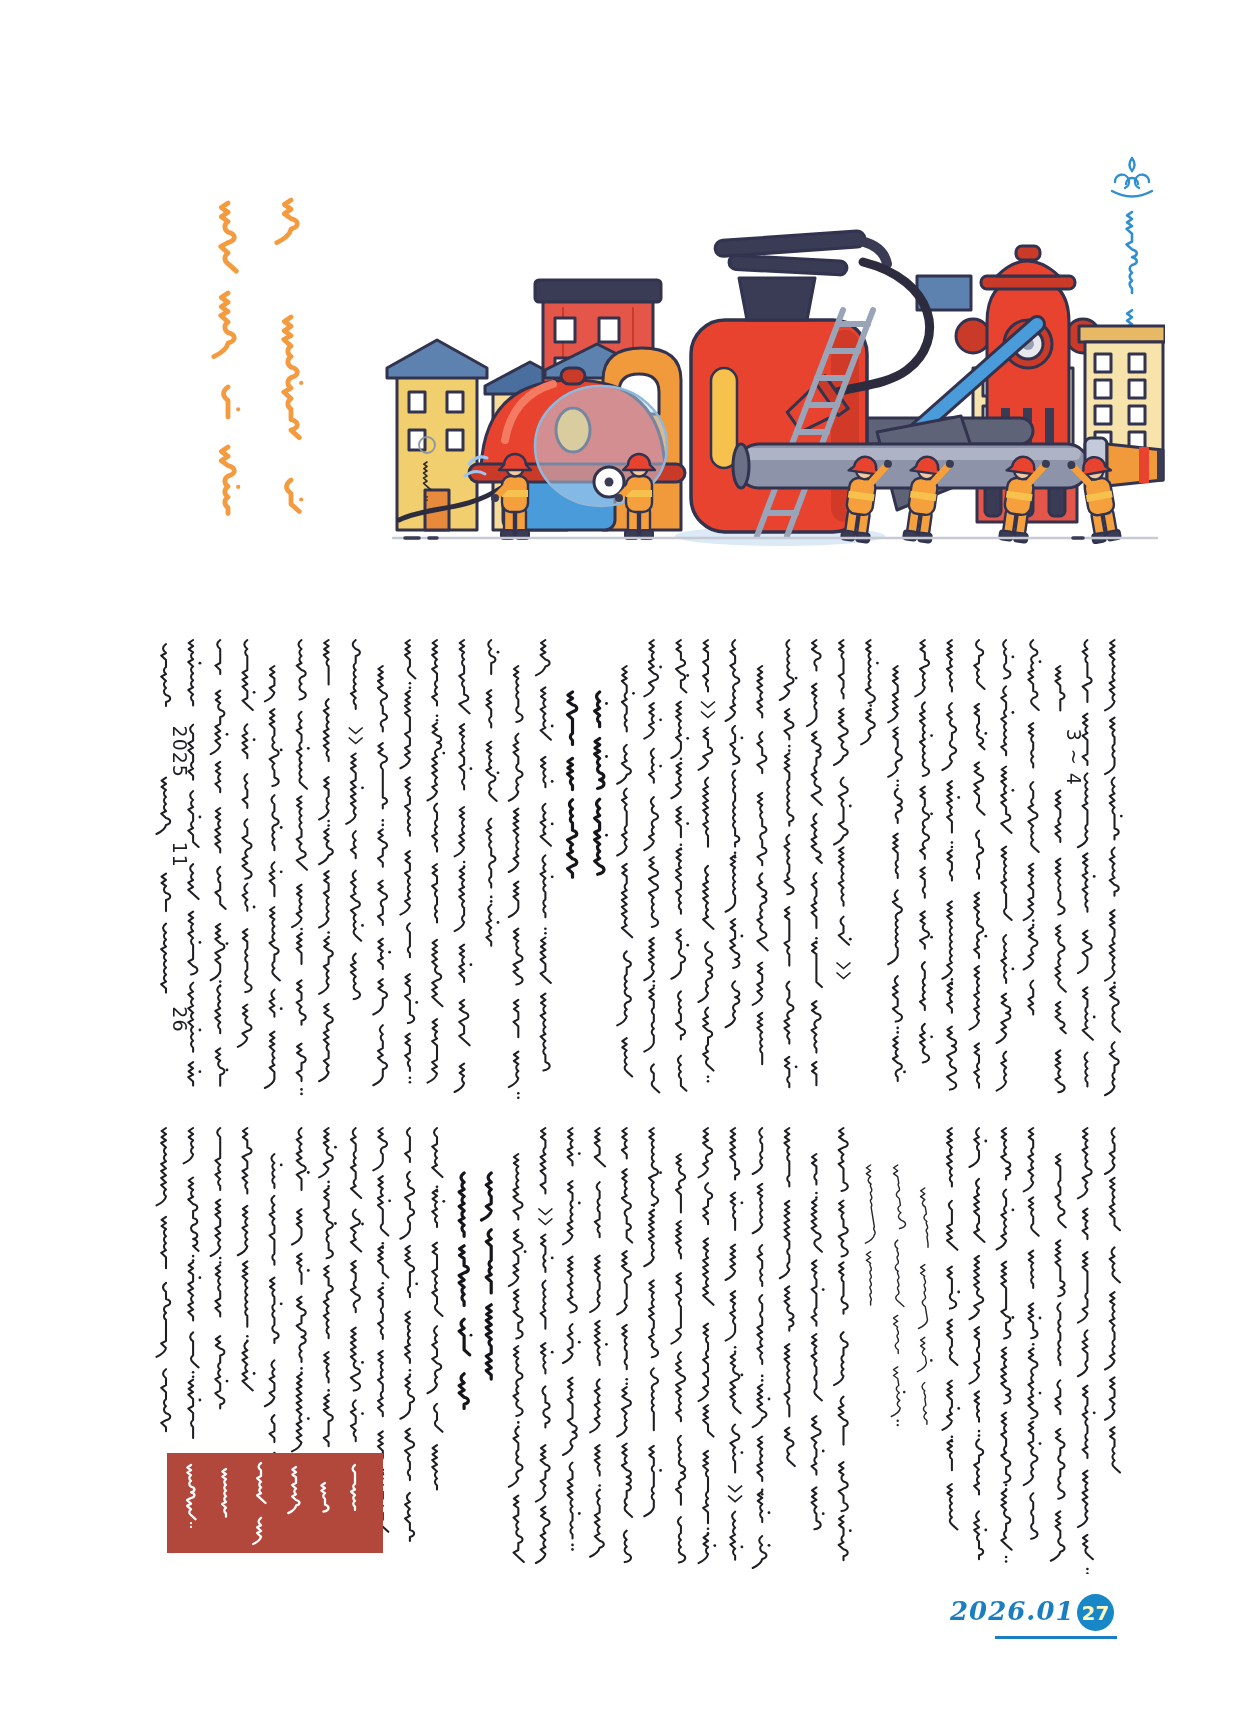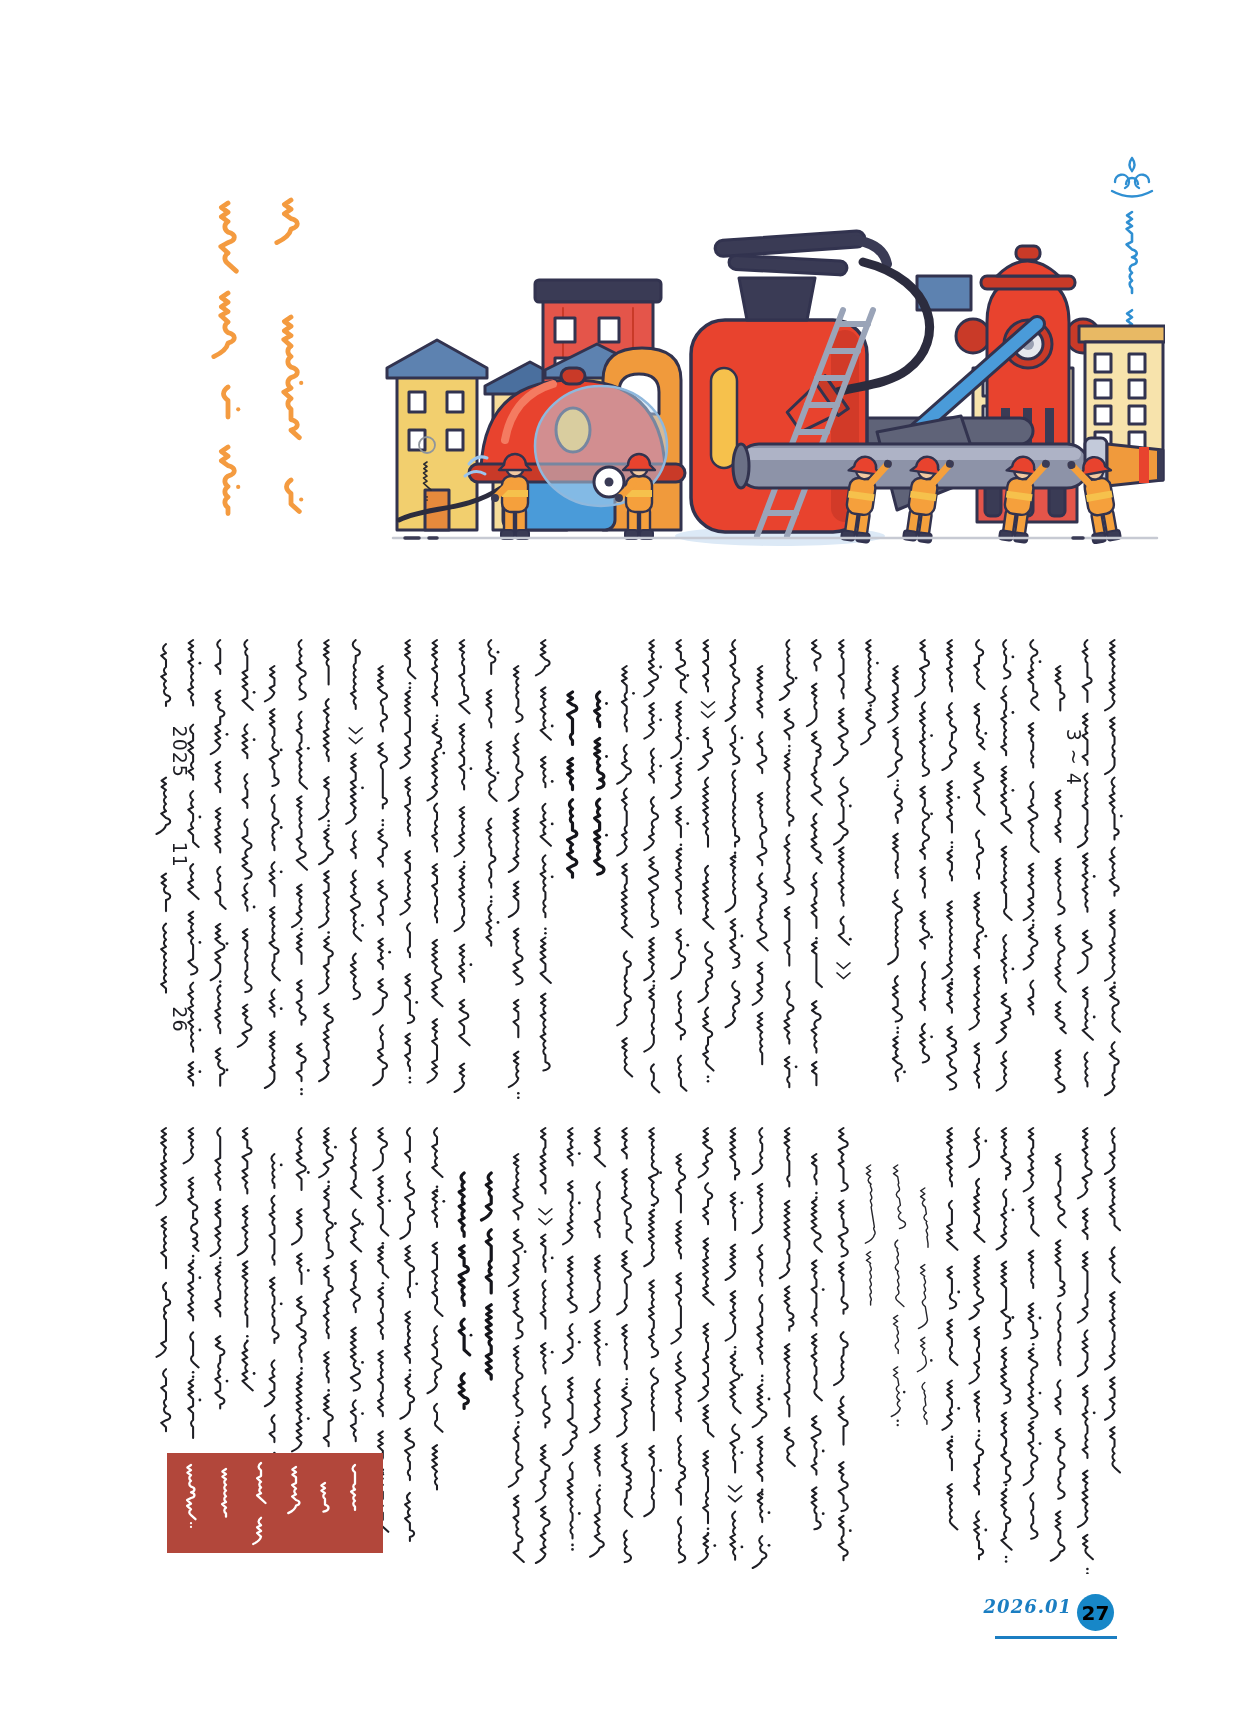--- a/index.html
+++ b/index.html
@@ -3,24 +3,24 @@
 <meta charset="utf-8">
 <style>
   html,body{margin:0;padding:0;background:#ffffff;}
   .page{position:relative;width:1257px;height:1718px;background:#ffffff;overflow:hidden;
         font-family:"DejaVu Sans",sans-serif;}
   .abs{position:absolute;}
   svg{display:block;}
   #hl-box{position:absolute;left:167px;top:1453px;width:216px;height:100px;background:#b2473b;}
   .footer-issue{position:absolute;left:950px;top:1596px;width:122px;height:30px;
     text-align:right;font-family:"DejaVu Serif",serif;font-style:italic;font-weight:bold;
-    font-size:18px;color:#1b7ec2;letter-spacing:1px;}
+    font-size:26px;color:#1b7ec2;letter-spacing:1px;}
   .footer-rule{position:absolute;left:995px;top:1636px;width:122px;height:3px;background:#1b7ec2;}
   .footer-badge{position:absolute;left:1077px;top:1594px;width:37px;height:37px;border-radius:50%;
-    background:#1787c8;color:#000000;font-family:"DejaVu Sans",sans-serif;font-weight:bold;
+    background:#1787c8;color:#fef9c3;font-family:"DejaVu Sans",sans-serif;font-weight:bold;
     font-size:20px;display:flex;align-items:center;justify-content:center;}
 </style>
 </head>
 <body>
 
 <div class="page">
 
   <svg id="kicker-svg" class="abs" width="76" height="346" style="left: 1094px; top: 146px;">
       <g transform="translate(38,28)">
         <path d="M-17 8 a7 7 0 1 1 10 6" fill="none" stroke="#2f8fd2" stroke-width="2.4" stroke-linecap="round"></path>

